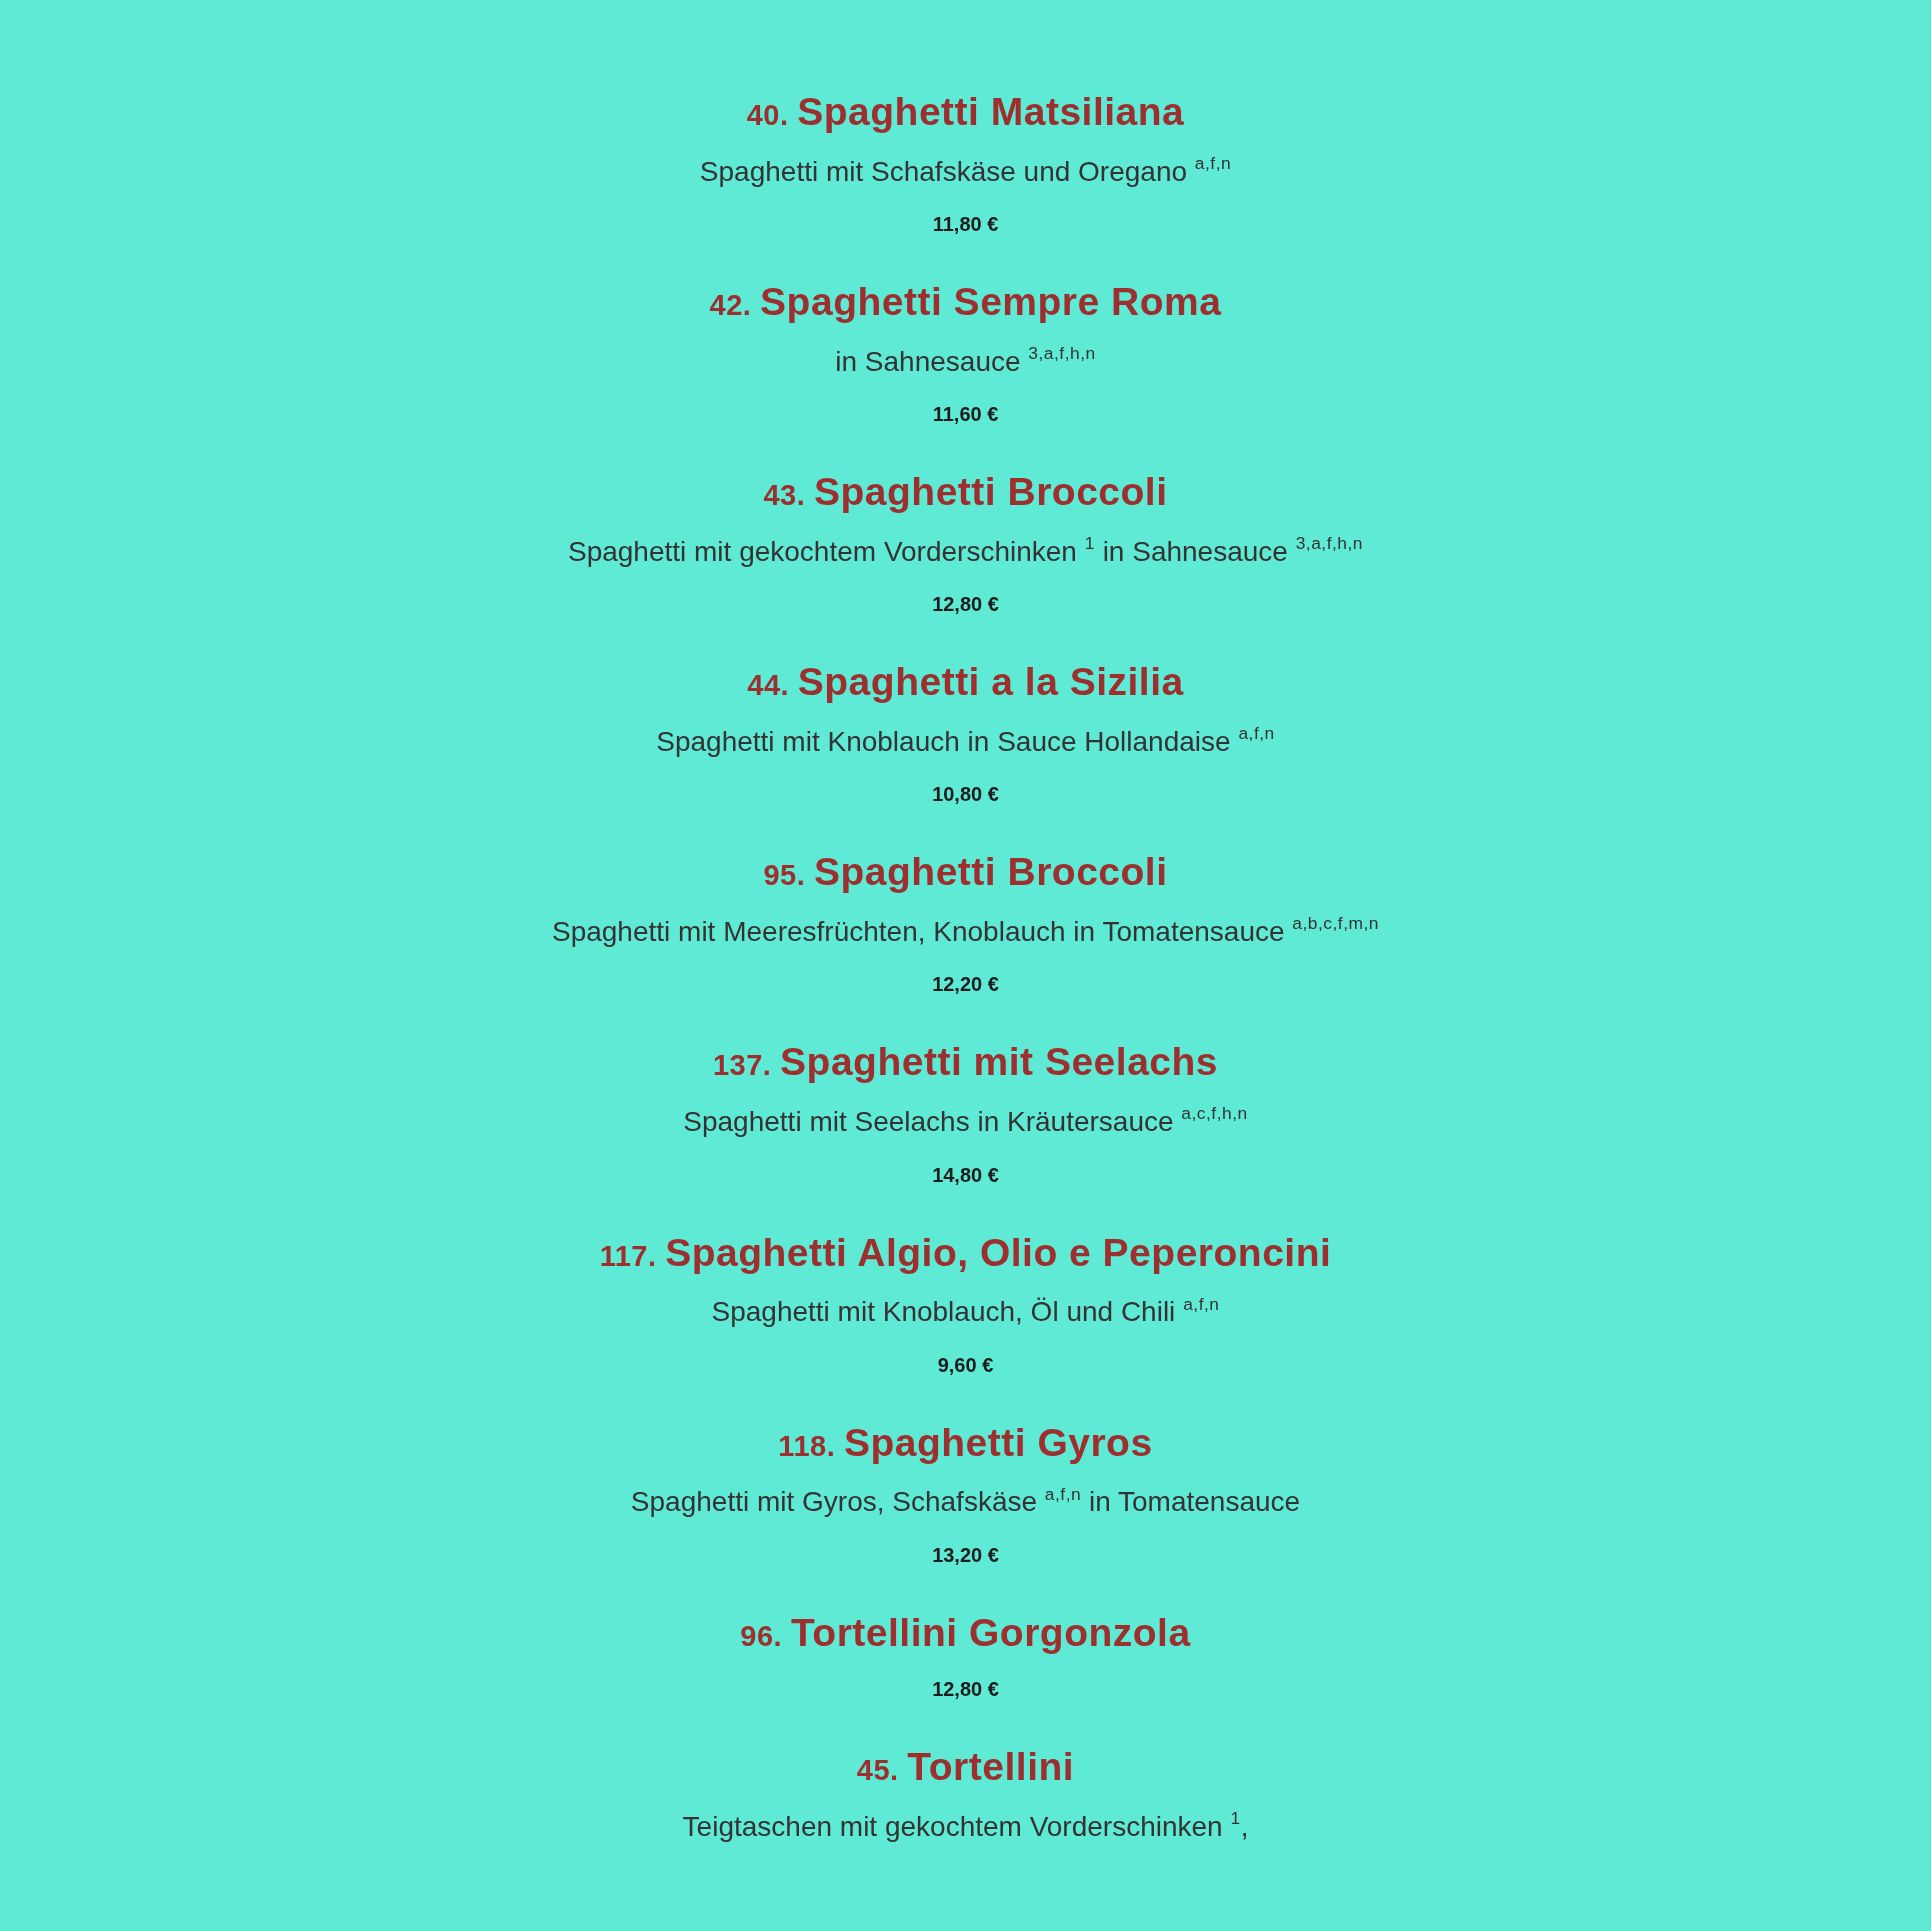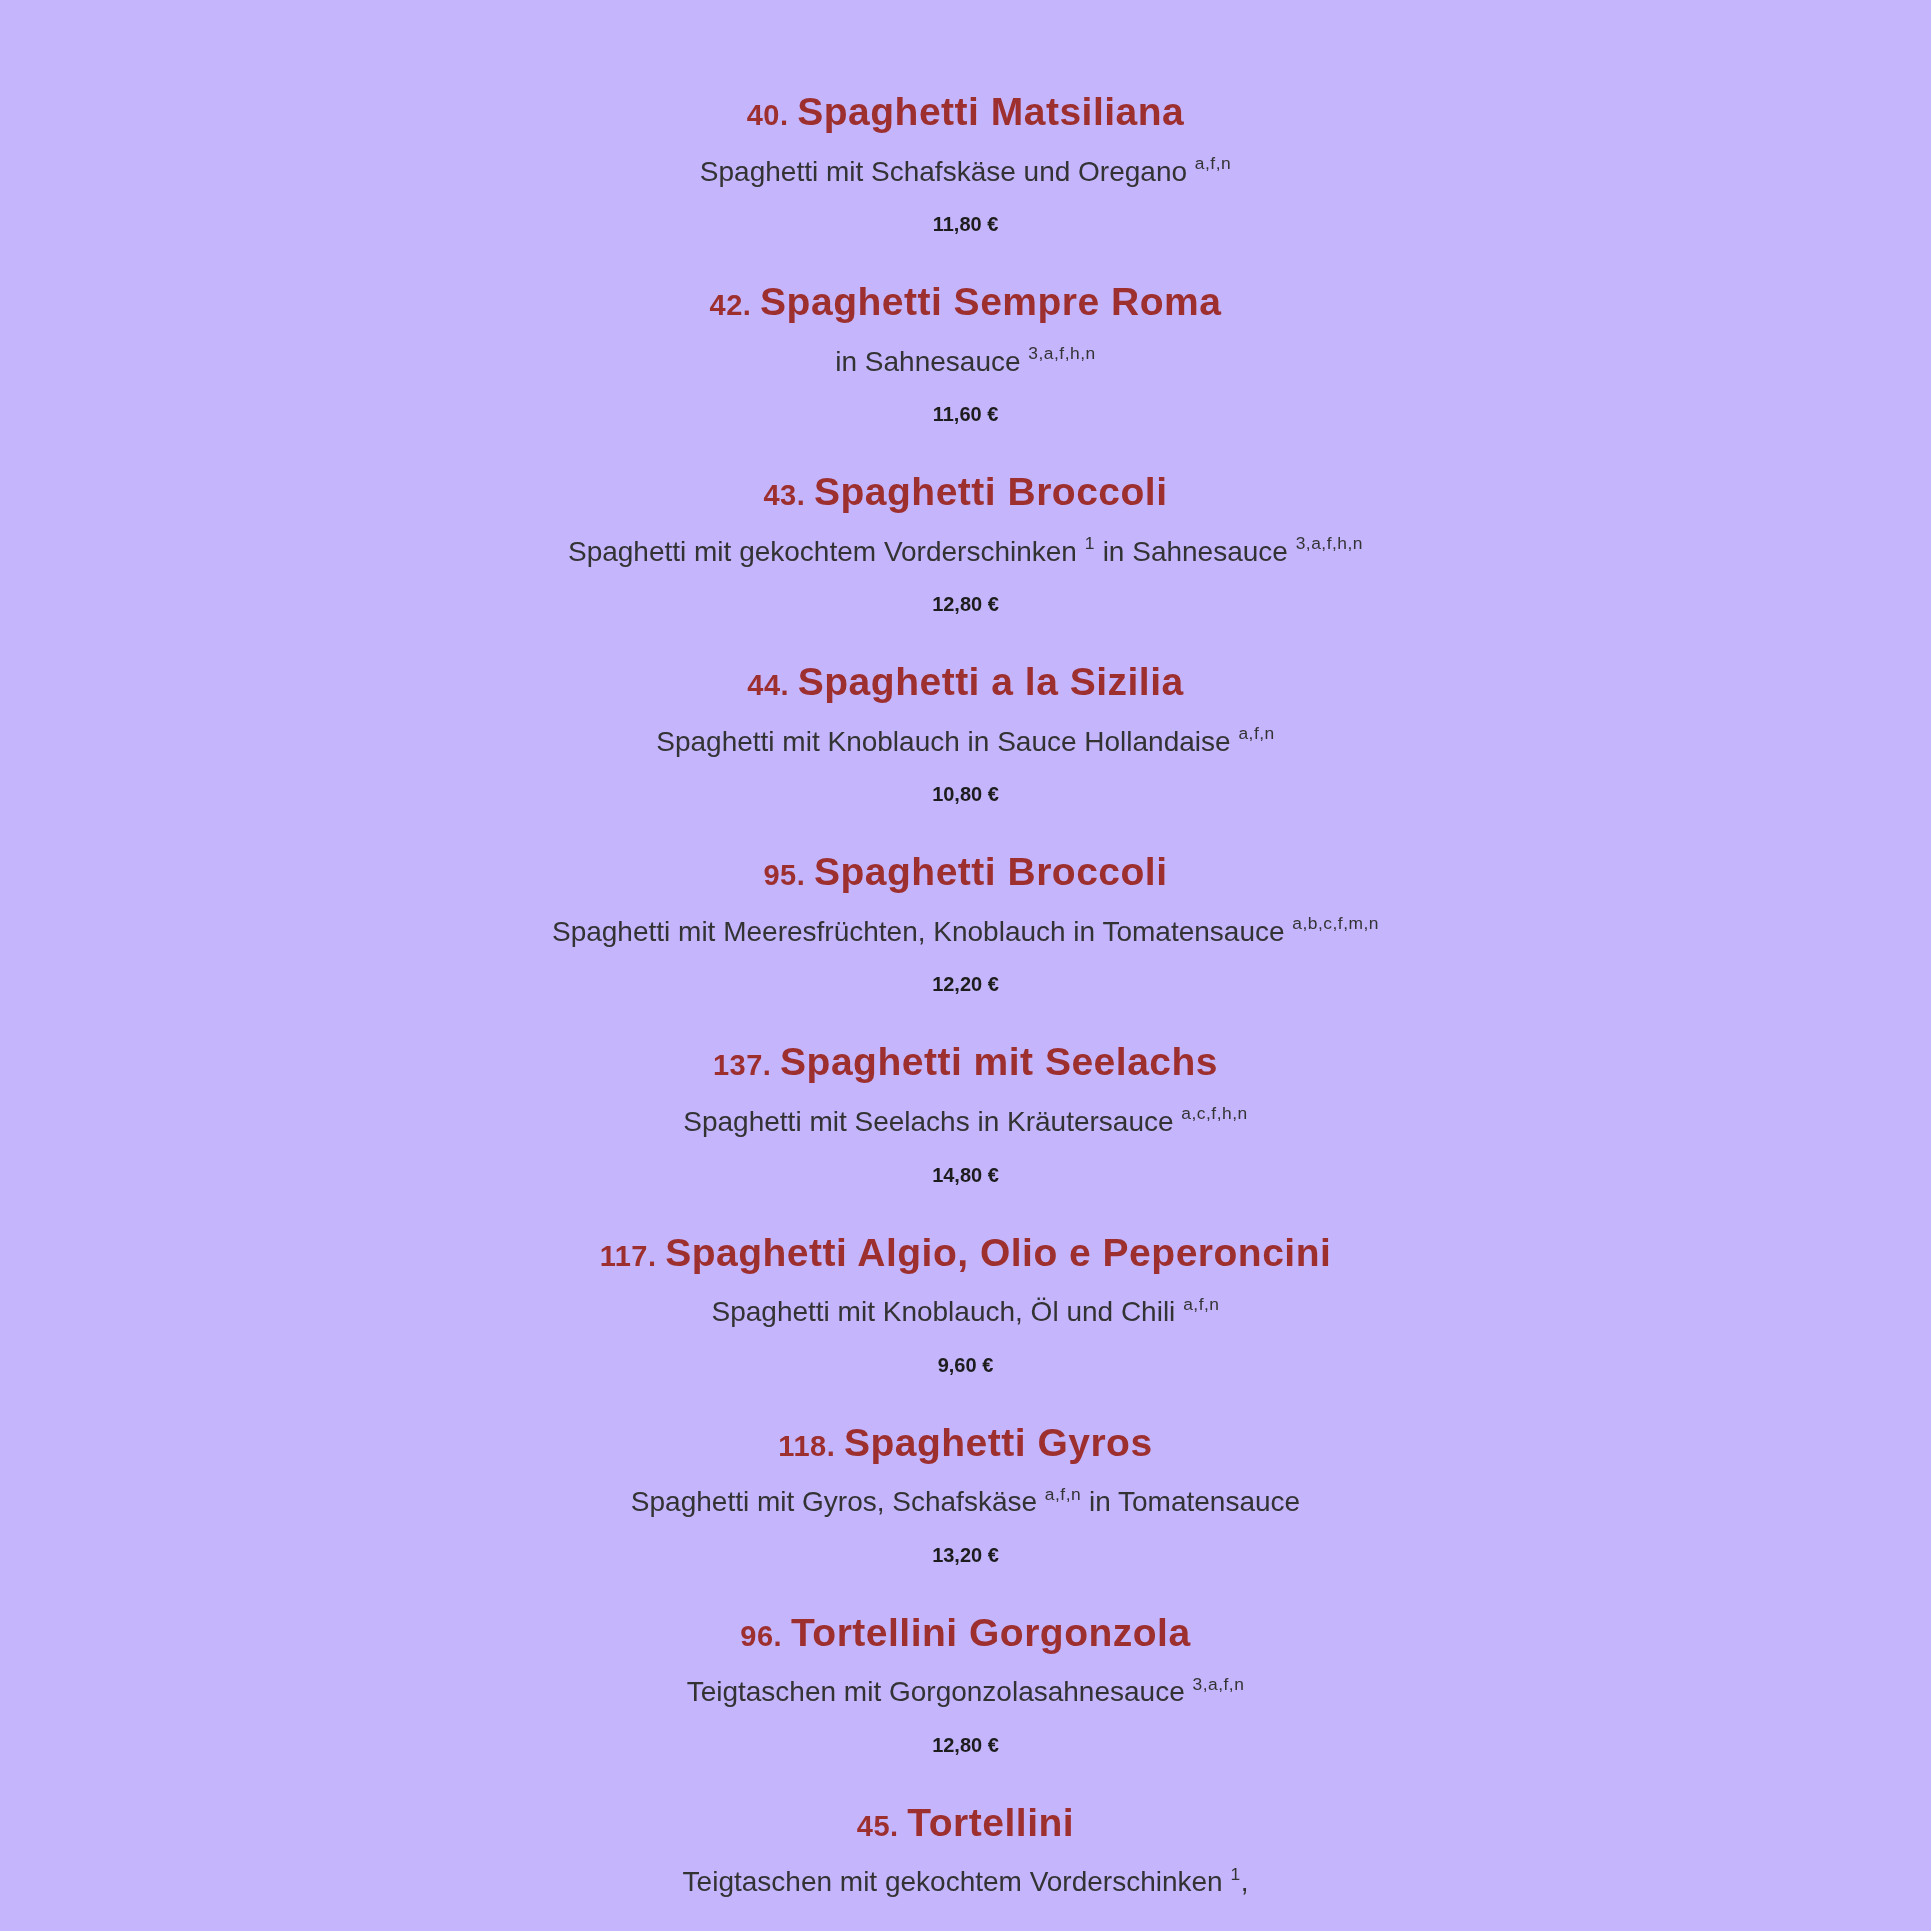--- a/index.html
+++ b/index.html
@@ -14,21 +14,21 @@
     font-family: "Liberation Sans", sans-serif;
   }
   .menu-page {
     width: 1931px;
     height: 1931px;
     box-sizing: border-box;
     padding-top: 89px;
     display: flex;
     flex-direction: column;
     align-items: center;
-    background: #c4b5fd;
+    background: #5eead4;
   }
   .menu-list {
     width: 1352px;
     display: flex;
     flex-direction: column;
     align-items: stretch;
   }
   .menu-item {
     text-align: center;
     margin: 0 0 37px 0;
@@ -135,23 +135,20 @@
   <section class="menu-item">
     <h2 class="item-title"><span class="item-number">118.</span><span class="item-name">Spaghetti Gyros</span></h2>
     <p class="item-desc">
           <span class="desc-line">Spaghetti mit Gyros, Schafskäse <sup>a,f,n</sup> in Tomatensauce</span>
         </p>
     <p class="item-price">13,20 €</p>
   </section>
 
   <section class="menu-item">
     <h2 class="item-title"><span class="item-number">96.</span><span class="item-name">Tortellini Gorgonzola</span></h2>
-    <p class="item-desc">
-          <span class="desc-line">Teigtaschen mit Gorgonzolasahnesauce <sup>3,a,f,n</sup></span>
-        </p>
     <p class="item-price">12,80 €</p>
   </section>
 
   <section class="menu-item">
     <h2 class="item-title"><span class="item-number">45.</span><span class="item-name">Tortellini</span></h2>
     <p class="item-desc">
           <span class="desc-line">Teigtaschen mit gekochtem Vorderschinken <sup>1</sup>,</span>
         </p>
 
   </section>

